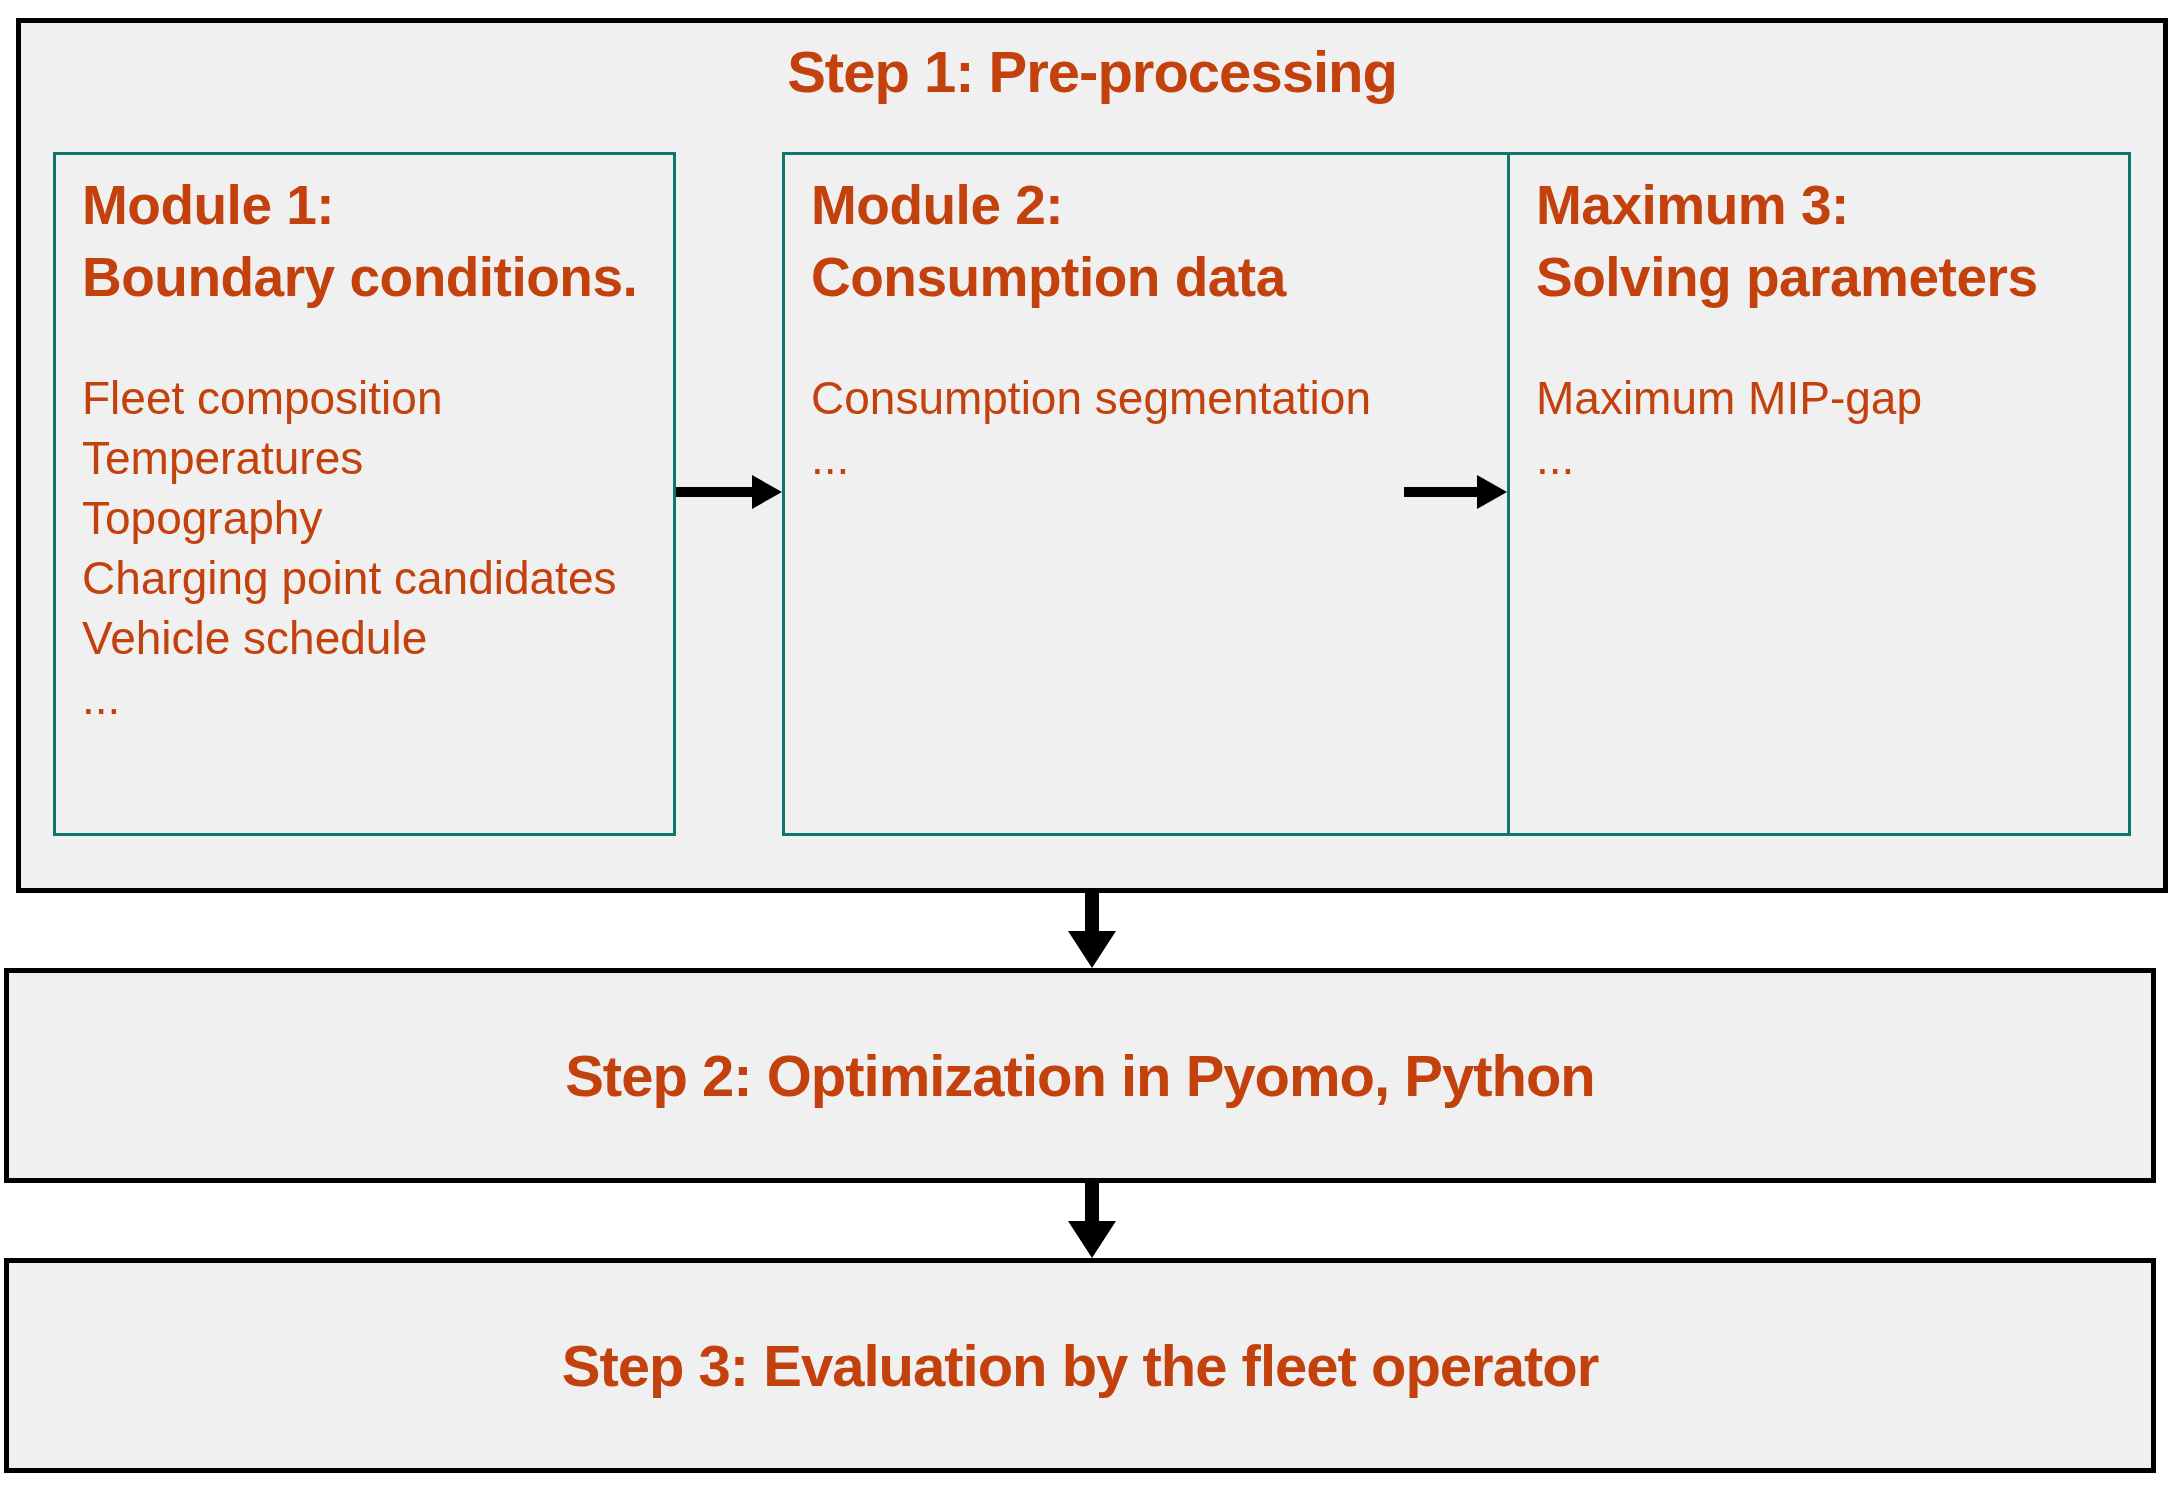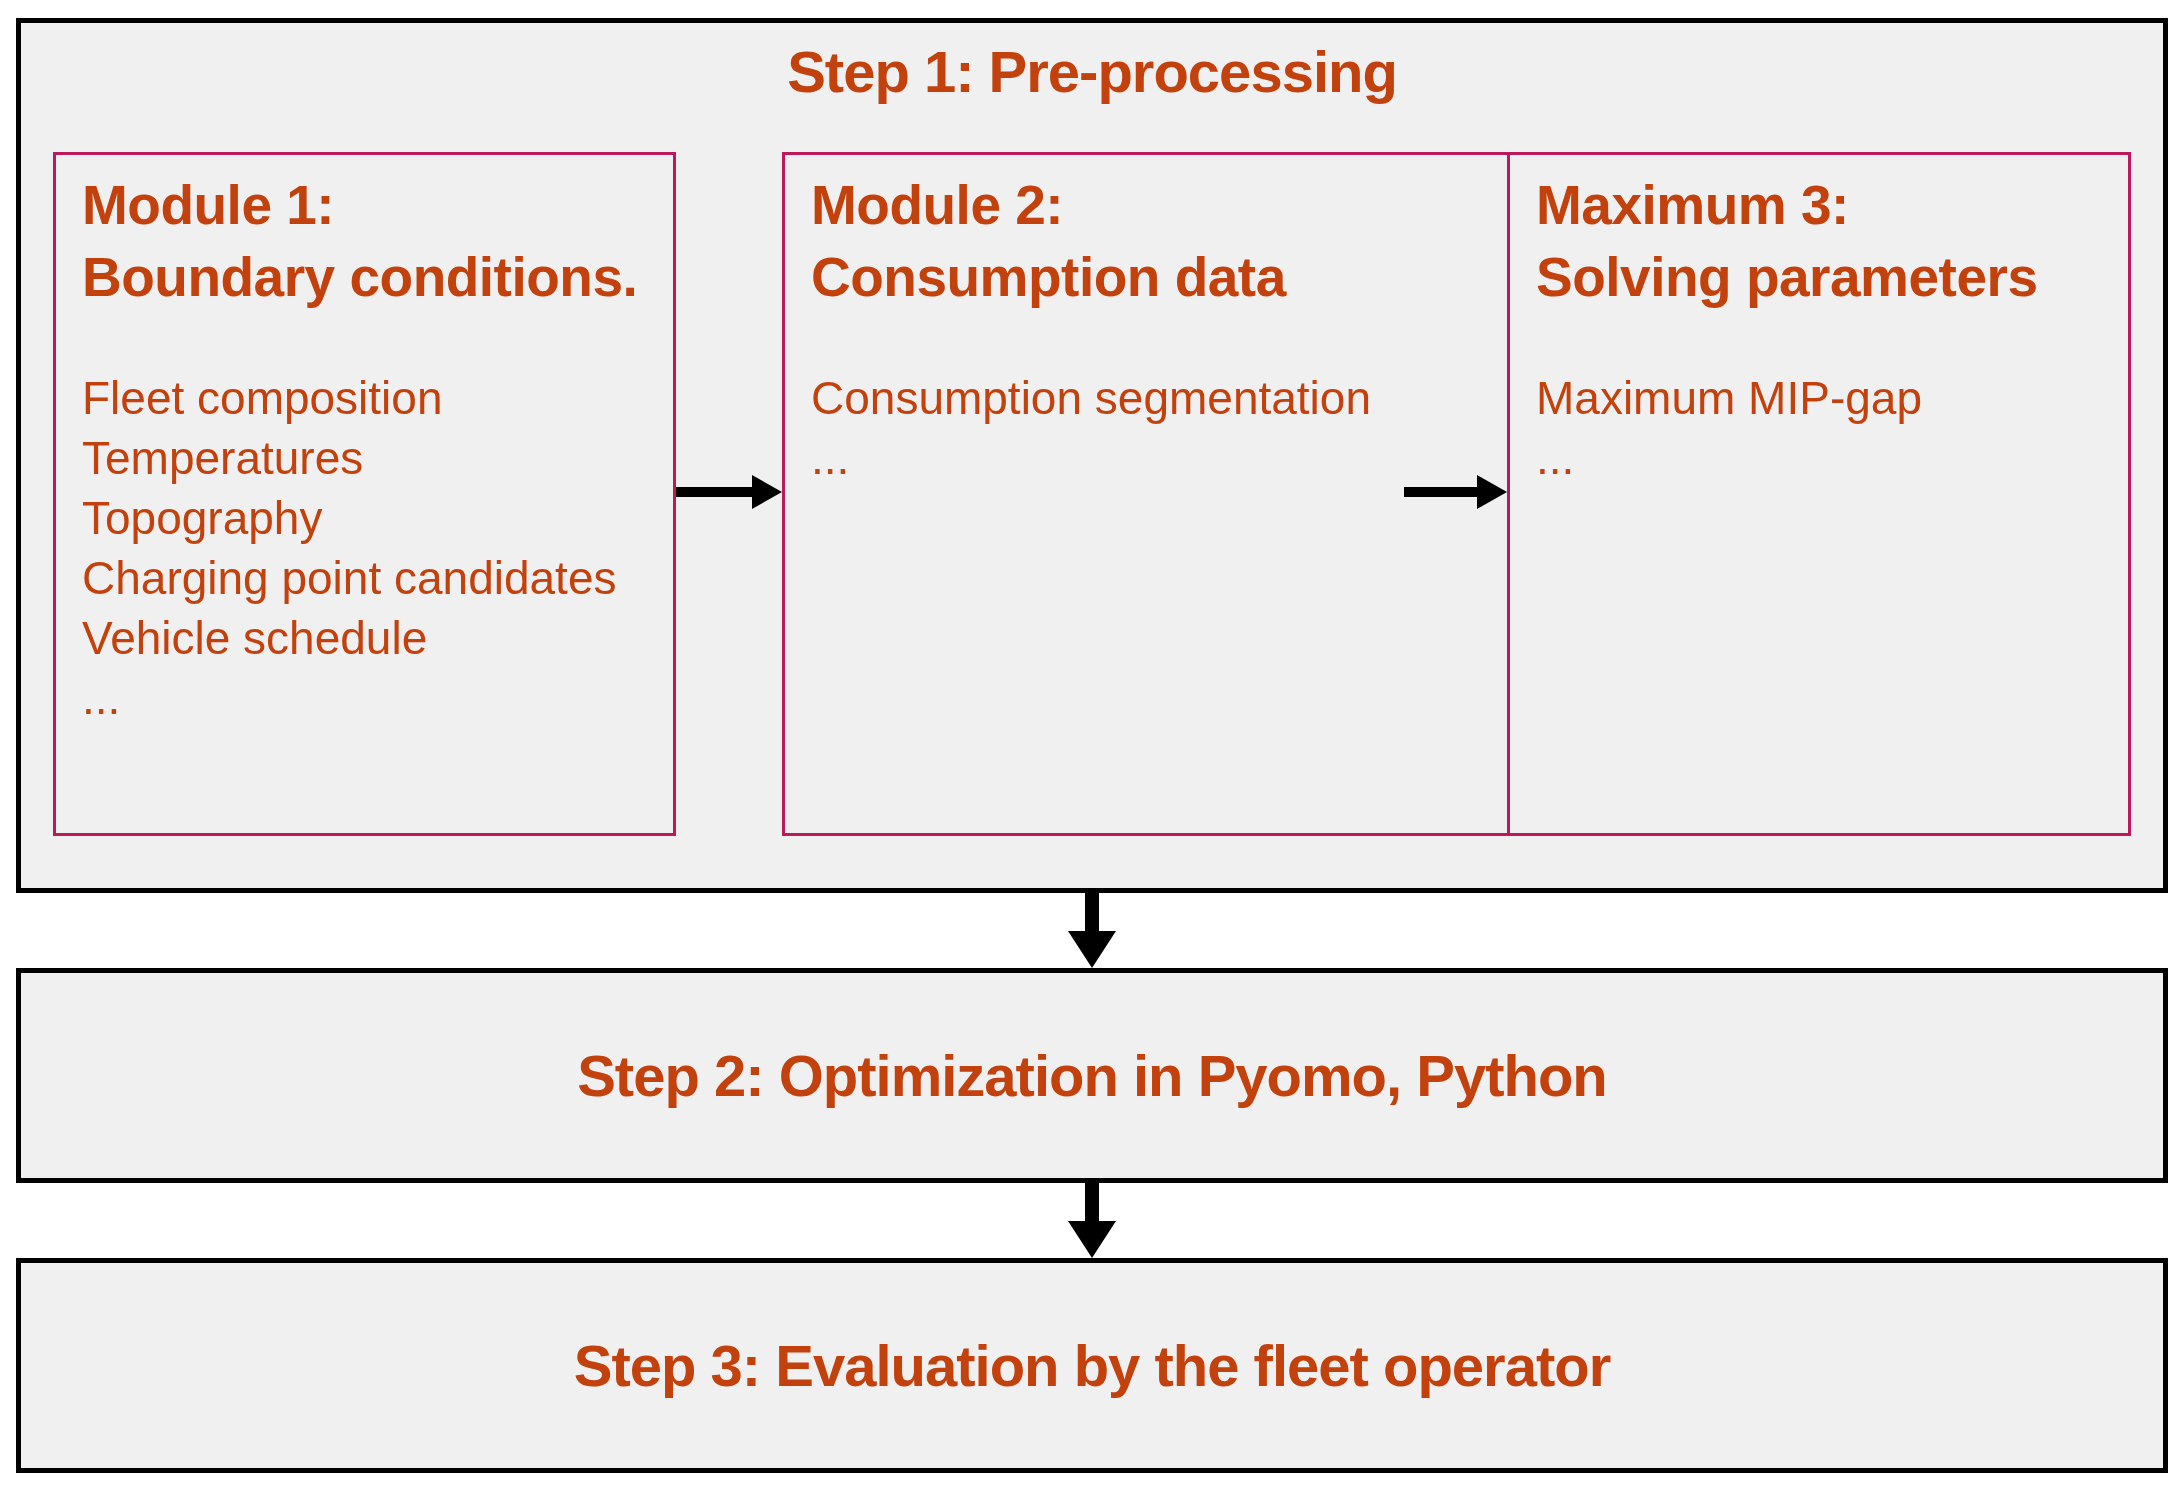--- a/index.html
+++ b/index.html
@@ -35,21 +35,21 @@
     line-height: 70px;
     letter-spacing: -1px;
     white-space: nowrap;
   }
   .module {
     position: absolute;
     box-sizing: border-box;
     top: 129px;
     height: 684px;
     background: #f0f0f0;
-    border: 3px solid #be185d;
+    border: 3px solid #0f766e;
     padding: 14px 42px 0 26px;
     overflow: hidden;
   }
   #module-1 { left: 32px;  width: 623px; }
   #module-2 { left: 761px; width: 728px; }
   #module-3 { left: 1486px; width: 624px; }
   .module-title {
     font-size: 55px;
     font-weight: bold;
     line-height: 72px;
@@ -105,21 +105,21 @@
   .v-arrow .head {
     position: absolute;
     left: 0; bottom: 0;
     width: 0; height: 0;
     border-left: 24px solid transparent;
     border-right: 24px solid transparent;
     border-top: 37px solid #000000;
   }
   .step-box {
     position: absolute;
-    left: 16px;
+    left: 4px;
     width: 2152px;
     height: 215px;
     box-sizing: border-box;
     background: #f0f0f0;
     border: 5px solid #000000;
     display: flex;
     align-items: center;
     justify-content: center;
   }
   #step2-box { top: 968px; }

